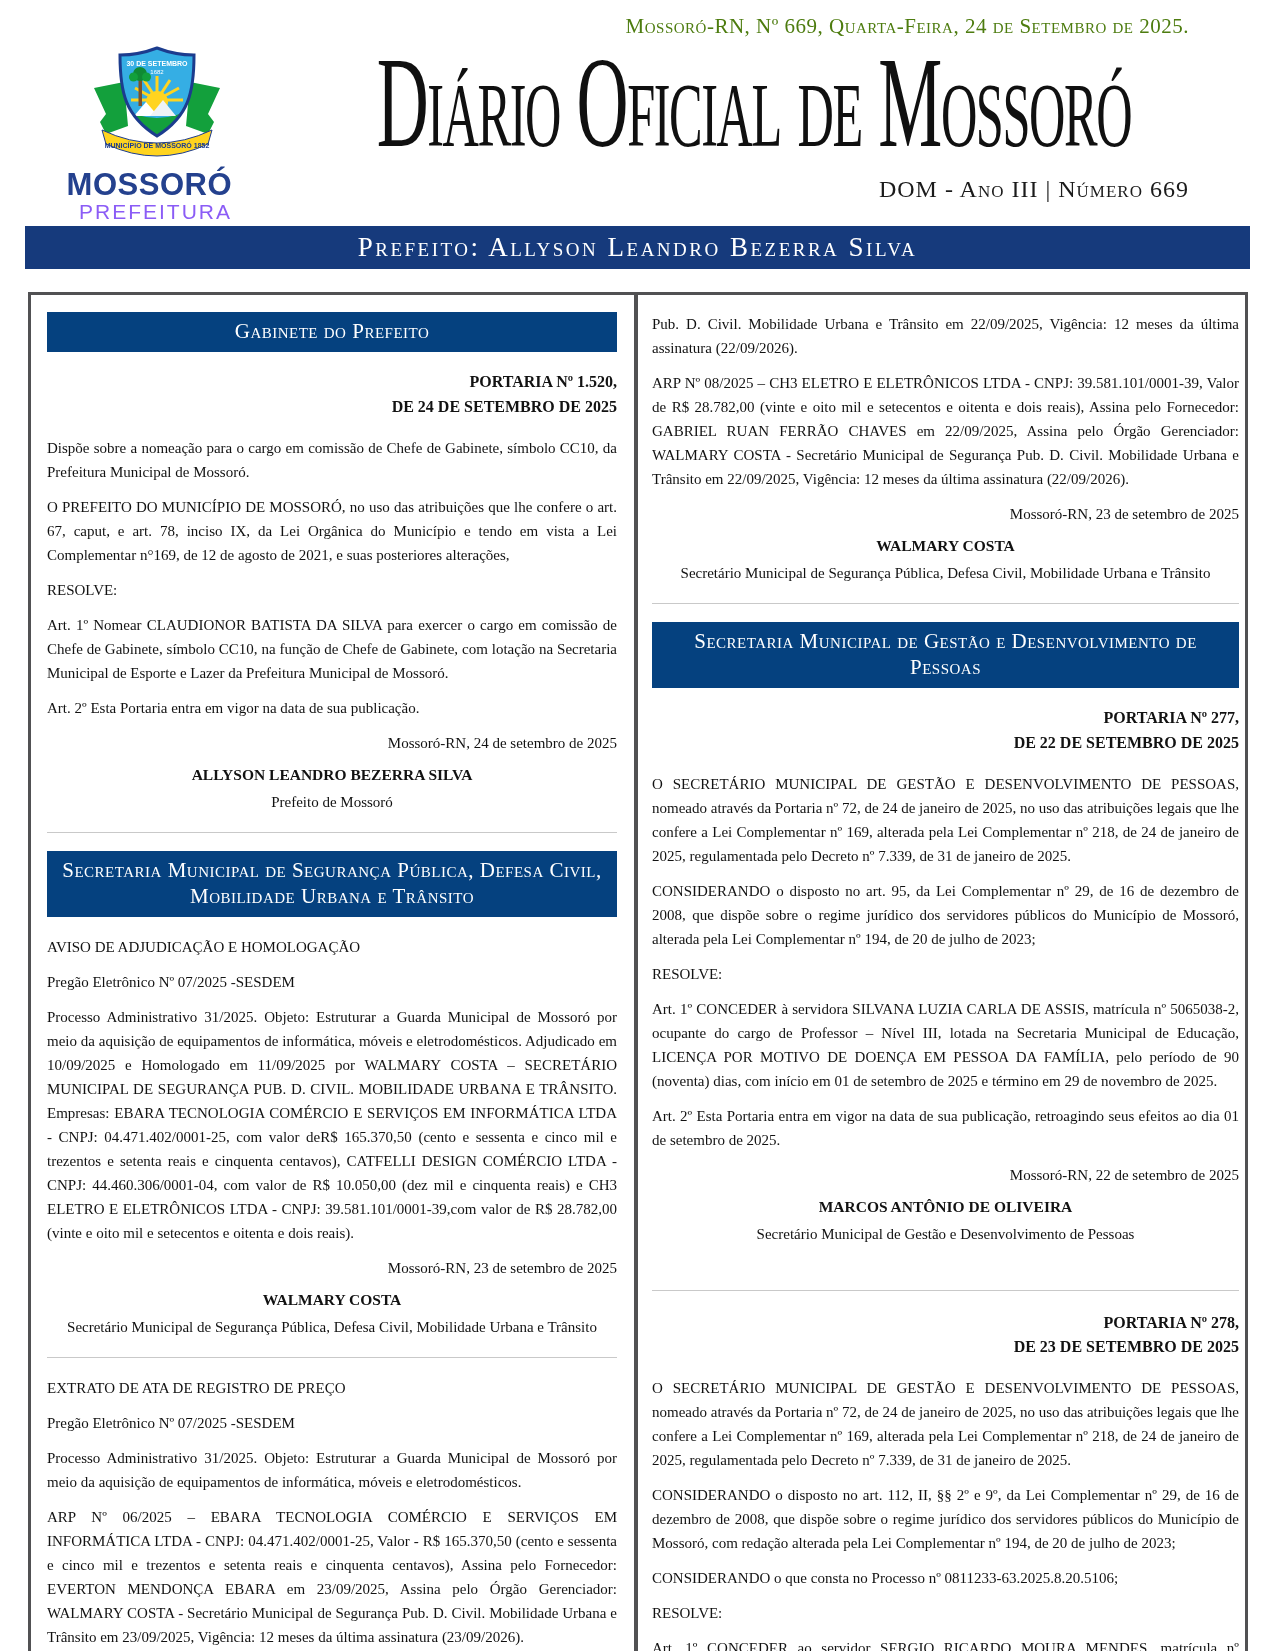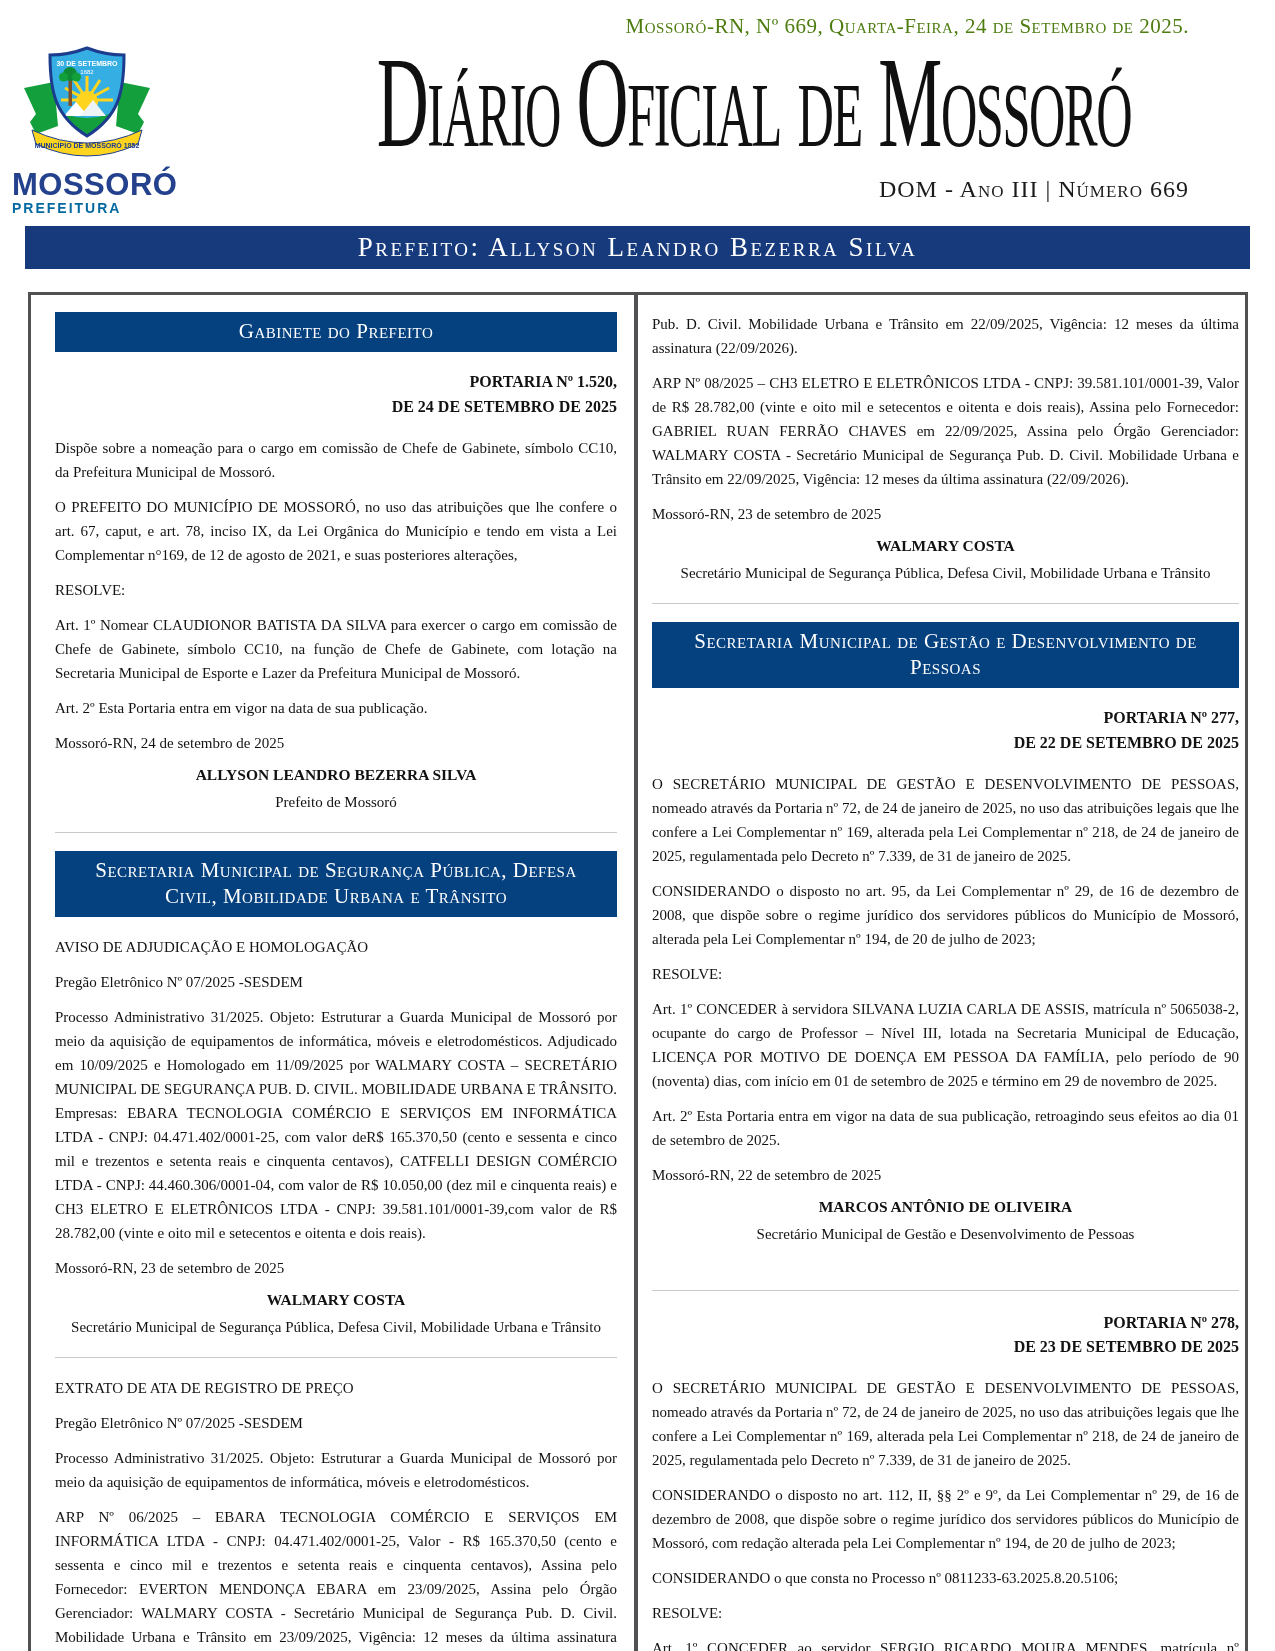--- a/index.html
+++ b/index.html
@@ -1,51 +1,51 @@
 <!DOCTYPE html>
 <html lang="pt"><head>
 <meta charset="utf-8">
 <style>
   html,body{margin:0;padding:0;background:#ffffff;}
   .page{position:relative;width:1275px;height:1651px;background:#fff;overflow:hidden;
         font-family:"Liberation Serif", serif;color:#121212;}
 
   
-  .logo{position:absolute;left:12px;top:44px;width:192px;text-align:left;}
+  .logo{position:absolute;left:40px;top:44px;width:192px;text-align:right;}
   .logo-city{font-family:"Liberation Sans",sans-serif;font-weight:800;font-size:31px;
              color:#24418e;letter-spacing:.5px;line-height:1;margin-top:3px;}
-  .logo-org{font-family:"Liberation Sans",sans-serif;font-weight:700;font-size:14px;
-            color:#0369a1;letter-spacing:2px;line-height:1.15;}
+  .logo-org{font-family:"Liberation Sans",sans-serif;font-weight:400;font-size:21px;
+            color:#8b5cf6;letter-spacing:2px;line-height:1.15;}
   .dateline{position:absolute;top:14px;right:86px;font-variant:small-caps;font-size:21px;
             letter-spacing:.5px;color:#4d7c0f;}
   .masthead{position:absolute;left:230px;top:34px;width:960px;text-align:center;}
   .masthead-inner{display:inline-block;font-variant:small-caps;font-size:100px;line-height:1.05;
             letter-spacing:-2px;white-space:nowrap;color:#101010;
             transform:scale(.72,1.30);transform-origin:50% 0;}
   .edition{position:absolute;top:176px;right:86px;font-variant:small-caps;font-size:24px;
             letter-spacing:1px;color:#1b1b1b;}
   .banner{position:absolute;top:226px;left:25px;right:25px;height:43px;background:#163a7c;
           color:#fff;display:flex;align-items:center;justify-content:center;
           font-variant:small-caps;font-size:27px;letter-spacing:2.5px;}
 
   
   .content{position:absolute;top:292px;left:28px;right:27px;bottom:0;
            border-top:3px solid #515153;display:flex;align-items:stretch;}
   .col{box-sizing:border-box;font-size:15px;line-height:1.6;}
-  .col-left{width:606px;border-left:3px solid #515153;padding:13px 17px 0 24px;}
+  .col-left{width:606px;border-left:3px solid #515153;padding:13px 17px 0 16px;}
   .col-right{flex:1;border-left:4px solid #515153;border-right:3px solid #515153;
              padding:17px 6px 0 14px;}
 
   .section-header{background:#05417f;color:#fff;text-align:center;font-variant:small-caps;
             font-size:21px;line-height:1.25;padding:6px 12px 8px;margin:4px 0 18px;
             letter-spacing:.5px;}
   .doc-title{font-weight:bold;text-align:right;white-space:pre-line;font-size:16px;
             line-height:1.55;margin:2px 0 16px;}
   .para{text-align:justify;margin:0 0 11px;}
-  .center-line{text-align:left;margin:0 0 8px;}
+  .center-line{text-align:right;margin:0 0 8px;}
   .sig-name{font-weight:bold;text-align:center;margin:0 0 2px;font-size:15.5px;}
   .sig-role{text-align:center;margin:0 0 12px;}
   hr.divider{border:0;border-top:1px solid #c9c9c9;margin:18px 0;}
   hr.divider-lg{margin:44px 0 20px;}
 </style>
 </head>
 <body>
 
 <div class="page">
 

